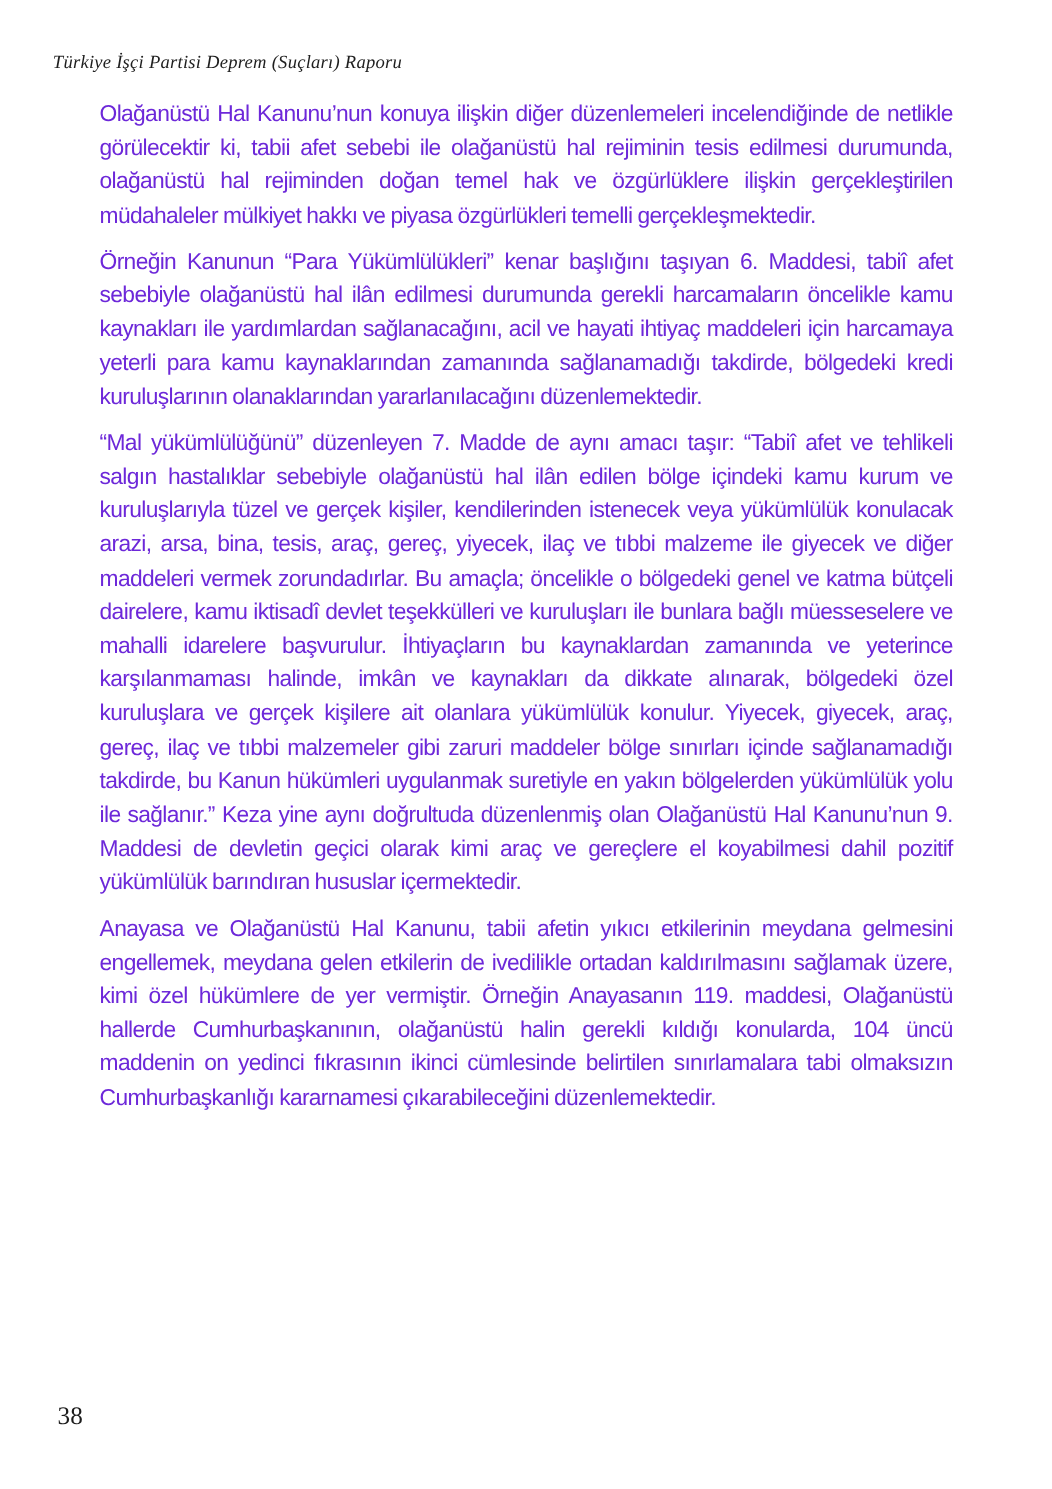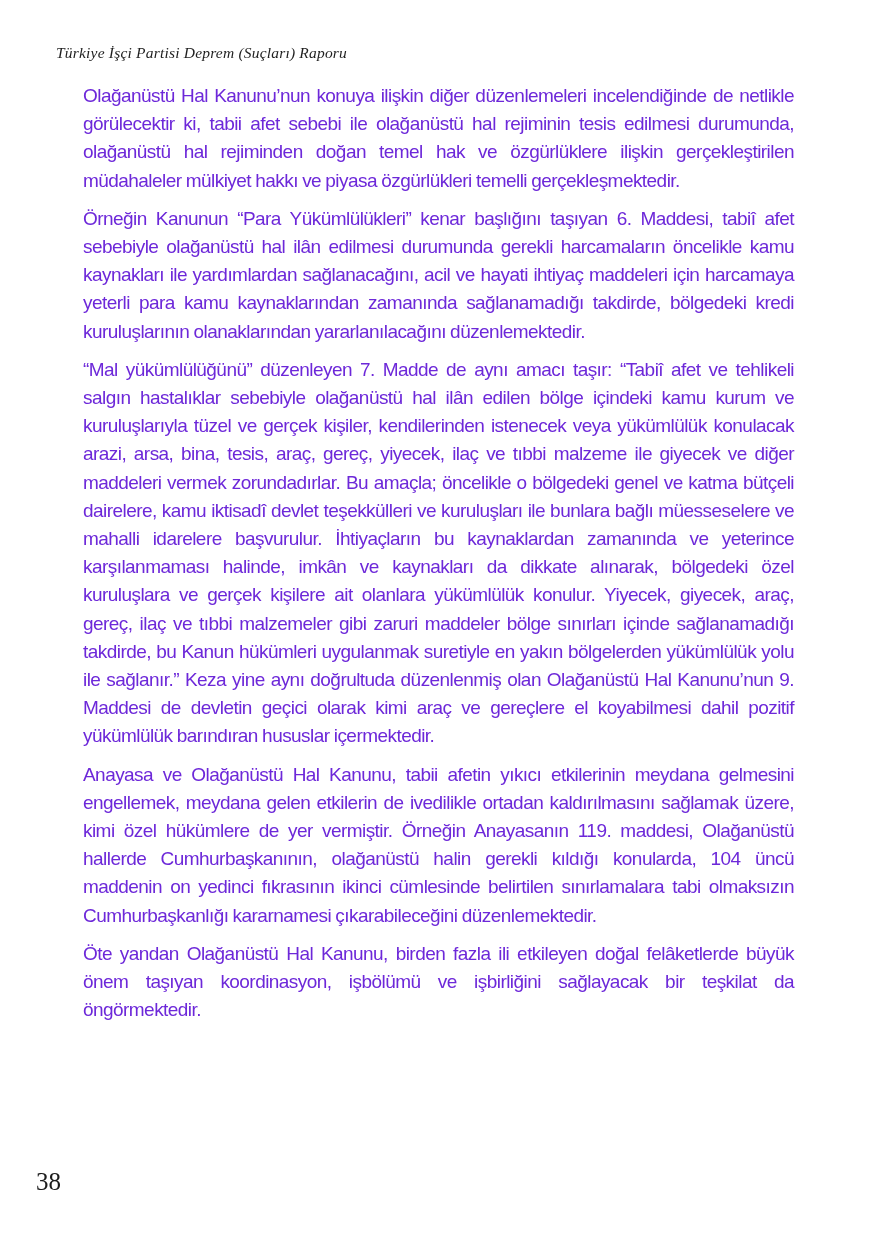--- a/index.html
+++ b/index.html
@@ -18,21 +18,20 @@
   .running-header {
     position: absolute;
     left: 44px;
     top: 44px;
     font-family: "Liberation Serif", "DejaVu Serif", serif;
     font-style: italic;
     font-size: 15.5px;
     color: #1f1f1f;
     letter-spacing: 0.2px;
     white-space: nowrap;
-    margin-left: 12px;
   }
   .body-text {
     position: absolute;
     left: 83px;
     top: 82px;
     width: 711px;
   }
   .body-text p {
     margin: 0 0 10px 0;
     font-size: 19px;
@@ -41,35 +40,34 @@
     color: #6d28d9;
     letter-spacing: -0.55px;
     word-spacing: -0.5px;
     hyphens: auto;
     -webkit-hyphens: auto;
   }
   .body-text p:last-child { margin-bottom: 0; }
   .seg-italic { }
   .page-number {
     position: absolute;
-    left: 36px;
+    left: 48px;
     top: 1168px;
     font-family: "Liberation Serif", "DejaVu Serif", serif;
-    font-size: 25px;
+    font-size: 21px;
     color: #1c1c1c;
   }
 </style>
 </head>
 <body>
 
 <div class="page">
   <div class="running-header">Türkiye İşçi Partisi Deprem (Suçları) Raporu</div>
 
   <main class="body-text">
       <p><span>Olağanüstü Hal Kanunu’nun konuya ilişkin diğer düzenlemeleri incelendiğinde de netlikle görülecektir ki, tabii afet sebebi ile olağanüstü hal rejiminin tesis edilmesi durumunda, olağanüstü hal rejiminden doğan temel hak ve özgürlüklere ilişkin gerçekleştirilen müdahaleler mülkiyet hakkı ve piyasa özgürlükleri temelli gerçekleşmektedir.</span></p>
       <p><span>Örneğin Kanunun “Para Yükümlülükleri” kenar başlığını taşıyan 6. Maddesi, tabiî afet sebebiyle olağanüstü hal ilân edilmesi durumunda gerekli harcamaların öncelikle kamu kaynakları ile yardımlardan sağlanacağını, acil ve hayati ihtiyaç maddeleri için harcamaya yeterli para kamu kaynaklarından zamanında sağlanamadığı takdirde, bölgedeki kredi kuruluşlarının olanaklarından yararlanılacağını düzenlemektedir.</span></p>
       <p><span>“Mal yükümlülüğünü” düzenleyen 7. Madde de aynı amacı taşır: </span><span class="seg-italic">“Tabiî afet ve tehlikeli salgın hastalıklar sebebiyle olağanüstü hal ilân edilen bölge içindeki kamu kurum ve kuruluşlarıyla tüzel ve gerçek kişiler, kendilerinden istenecek veya yükümlülük konulacak arazi, arsa, bina, tesis, araç, gereç, yiyecek, ilaç ve tıbbi malzeme ile giyecek ve diğer maddeleri vermek zorundadırlar. Bu amaçla; öncelikle o bölgedeki genel ve katma bütçeli dairelere, kamu iktisadî devlet teşekkülleri ve kuruluşları ile bunlara bağlı müesseselere ve mahalli idarelere başvurulur. İhtiyaçların bu kaynaklardan zamanında ve yeterince karşılanmaması halinde, imkân ve kaynakları da dikkate alınarak, bölgedeki özel kuruluşlara ve gerçek kişilere ait olanlara yükümlülük konulur. Yiyecek, giyecek, araç, gereç, ilaç ve tıbbi malzemeler gibi zaruri maddeler bölge sınırları içinde sağlanamadığı takdirde, bu Kanun hükümleri uygulanmak suretiyle en yakın bölgelerden yükümlülük yolu ile sağlanır.”</span><span> Keza yine aynı doğrultuda düzenlenmiş olan Olağanüstü Hal Kanunu’nun 9. Maddesi de devletin geçici olarak kimi araç ve gereçlere el koyabilmesi dahil pozitif yükümlülük barındıran hususlar içermektedir.</span></p>
       <p><span>Anayasa ve Olağanüstü Hal Kanunu, tabii afetin yıkıcı etkilerinin meydana gelmesini engellemek, meydana gelen etkilerin de ivedilikle ortadan kaldırılmasını sağlamak üzere, kimi özel hükümlere de yer vermiştir. Örneğin Anayasanın 119. maddesi, Olağanüstü hallerde Cumhurbaşkanının, olağanüstü halin gerekli kıldığı konularda, 104 üncü maddenin on yedinci fıkrasının ikinci cümlesinde belirtilen sınırlamalara tabi olmaksızın Cumhurbaşkanlığı kararnamesi çıkarabileceğini düzenlemektedir.</span></p>
-      <p><span>Öte yandan Olağanüstü Hal Kanunu, birden fazla ili etkileyen doğal felâketlerde büyük önem taşıyan koordinasyon, işbölümü ve işbirliğini sağlayacak bir teşkilat da öngörmektedir.</span></p>
     </main>
 
   <div class="page-number">38</div>
 </div>
 
 </body></html>

